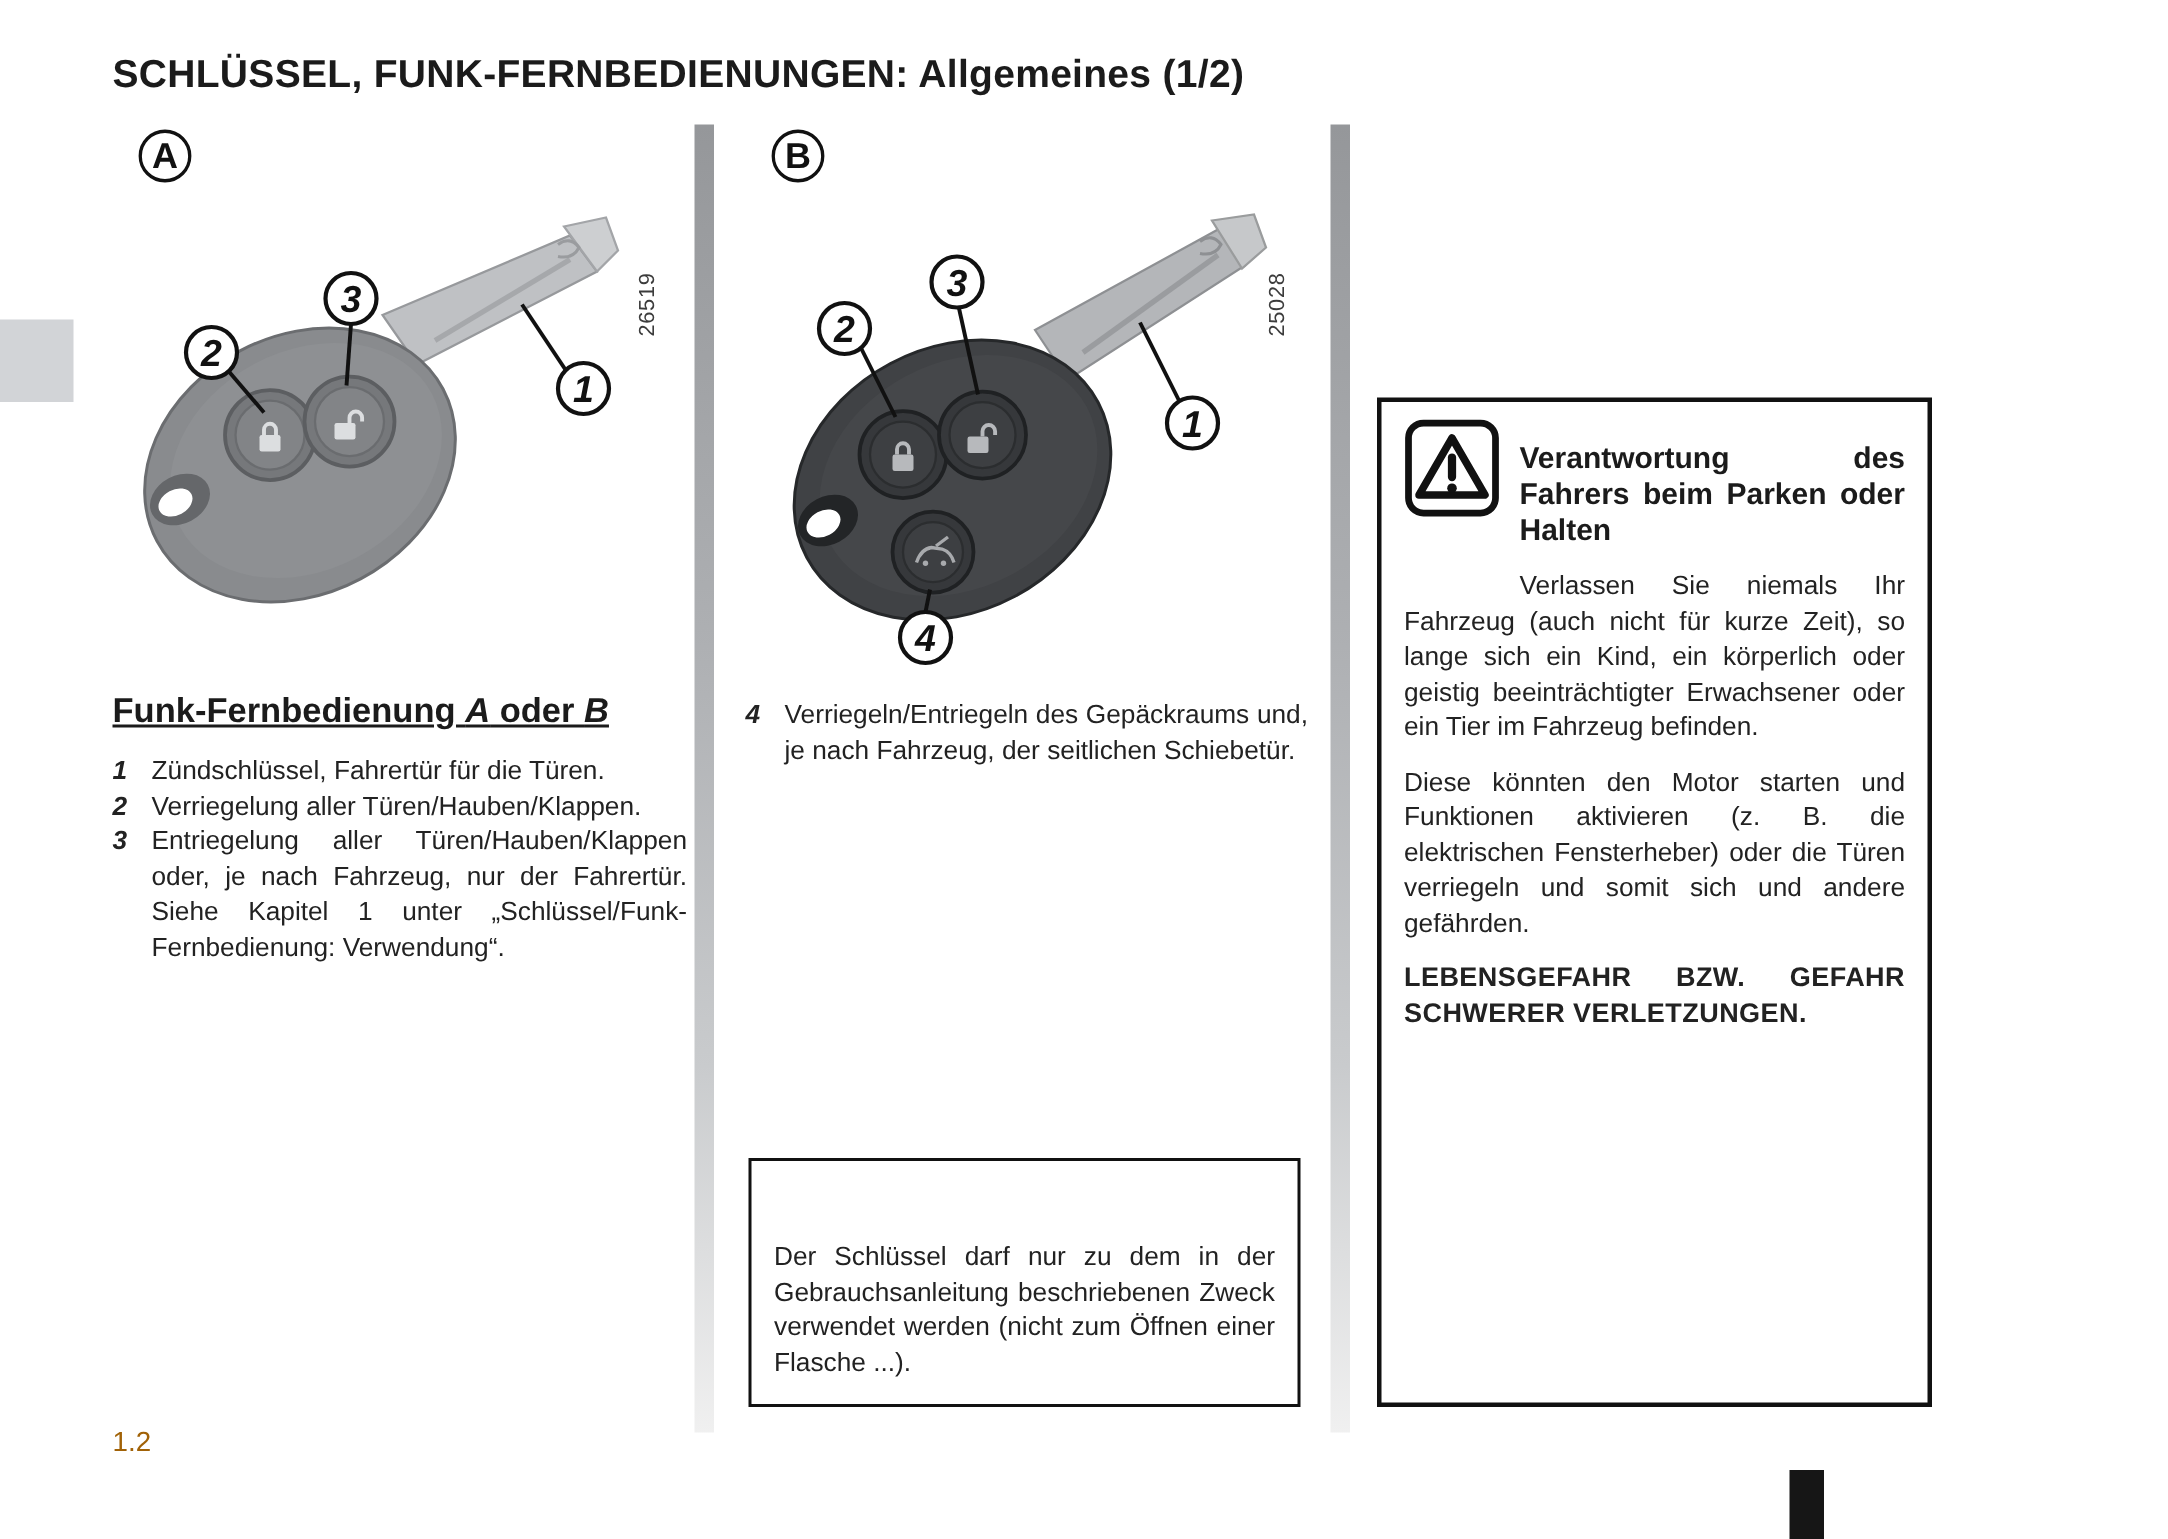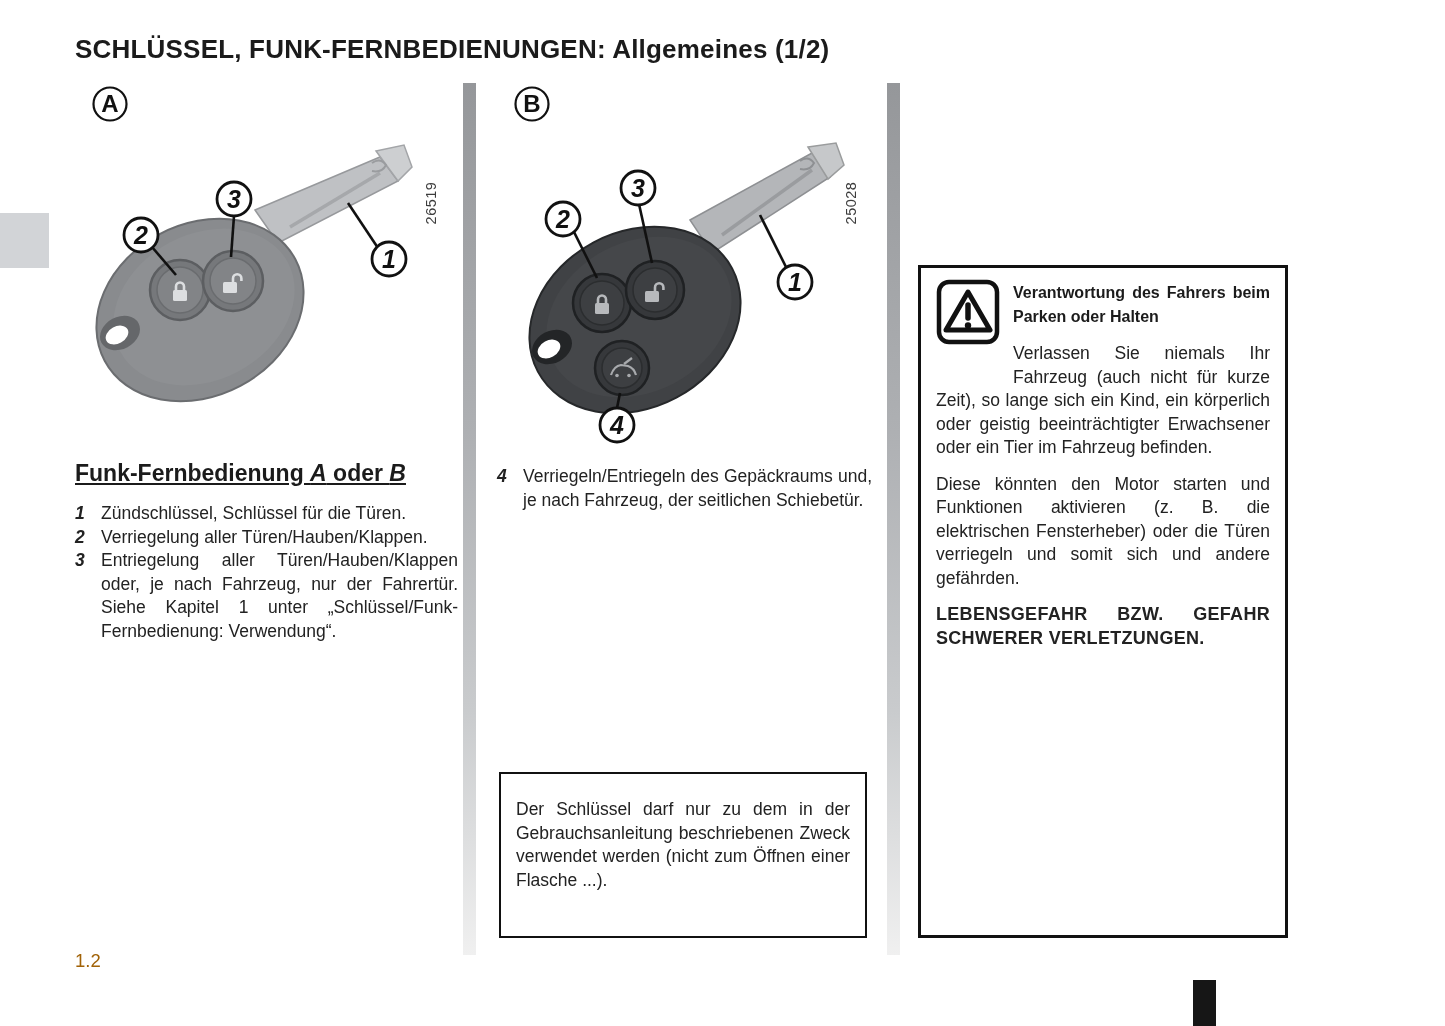--- a/index.html
+++ b/index.html
@@ -33,40 +33,40 @@
   .num-list { font-size:17.5px; line-height:23.5px; }
   .num-item { display:grid; grid-template-columns:26px 1fr; }
   .num-item .n { font-weight:bold; font-style:italic; }
   .num-item .t { text-align:justify; }
 
   #left-text { left:75px; top:460px; width:383px; }
   #middle-text { left:497px; top:465px; width:375px; }
 
   .note-box {
     position:absolute; left:499px; top:772px; width:368px; height:166px;
-    border:2.5px solid #111; padding:24px 15px 0 15px;
+    border:2.5px solid #111; padding:52px 15px 0 15px;
     font-size:17.5px; line-height:23.5px; text-align:justify;
   }
   .reco-box {
     position:absolute; left:918px; top:88px; width:370px; height:132px;
     border:2.5px solid #111; padding:27px 17px 0 17px;
     font-size:17.5px; line-height:23.5px;
   }
   .reco-box h3 { font-size:18.5px; font-weight:bold; margin-bottom:11px; color:#1b1b1b; }
   .reco-box p { text-align:justify; }
 
   .warn-box {
     position:absolute; left:918px; top:265px; width:370px; height:673px;
     border:3px solid #111; padding:9px 15px 0 15px;
     font-size:17.5px; line-height:23.5px;
   }
   .warn-icon { float:left; width:64px; height:66px; margin:2px 13px 36px 0; }
   .warn-box h3 {
-    font-size:16px; font-weight:bold; line-height:24px;
-    text-align:justify; color:#1b1b1b; padding-top:4px;
+    font-size:20px; font-weight:bold; line-height:24px;
+    text-align:justify; color:#1b1b1b; padding-top:4px;margin-top:13px;
   }
   .warn-box p { text-align:justify; margin-top:13px; }
   .warn-box p.emph { font-weight:bold; font-size:18px; letter-spacing:0.3px; }
 
   .page-number { position:absolute; left:75px; top:950px; font-size:18.5px; color:#a16207; }
   .page-marker { position:absolute; left:1193px; top:980px; width:23px; height:46px; background:#161616; }
 
   svg text { font-family:"Liberation Sans", sans-serif; }
   .callout-num { font-weight:bold; font-style:italic; font-size:25px; fill:#111; }
   .fig-label { font-weight:bold; font-size:24px; fill:#111; }
@@ -215,21 +215,21 @@
   </div>
 
   <div class="divider" id="divider-1"></div>
   <div class="divider" id="divider-2"></div>
 
   <div class="text-col" id="left-text">
     <h2 class="sec-heading"><span>Funk-Fernbedienung </span><span class="it">A</span><span> oder </span><span class="it">B</span></h2>
     <div class="num-list">
       <div class="num-item">
         <span class="n">1</span>
-        <span class="t">Zündschlüssel, Schlüssel für die Türen.</span>
+        <span class="t">Zündschlüssel, Fahrertür für die Türen.</span>
       </div>
       <div class="num-item">
         <span class="n">2</span>
         <span class="t">Verriegelung aller Türen/Hauben/Klappen.</span>
       </div>
       <div class="num-item">
         <span class="n">3</span>
         <span class="t">Entriegelung aller Türen/Hauben/Klappen oder, je nach Fahrzeug, nur der Fahrertür. Siehe Kapitel 1 unter „Schlüssel/Funk-Fernbedienung: Verwendung“.</span>
       </div>
     </div>

